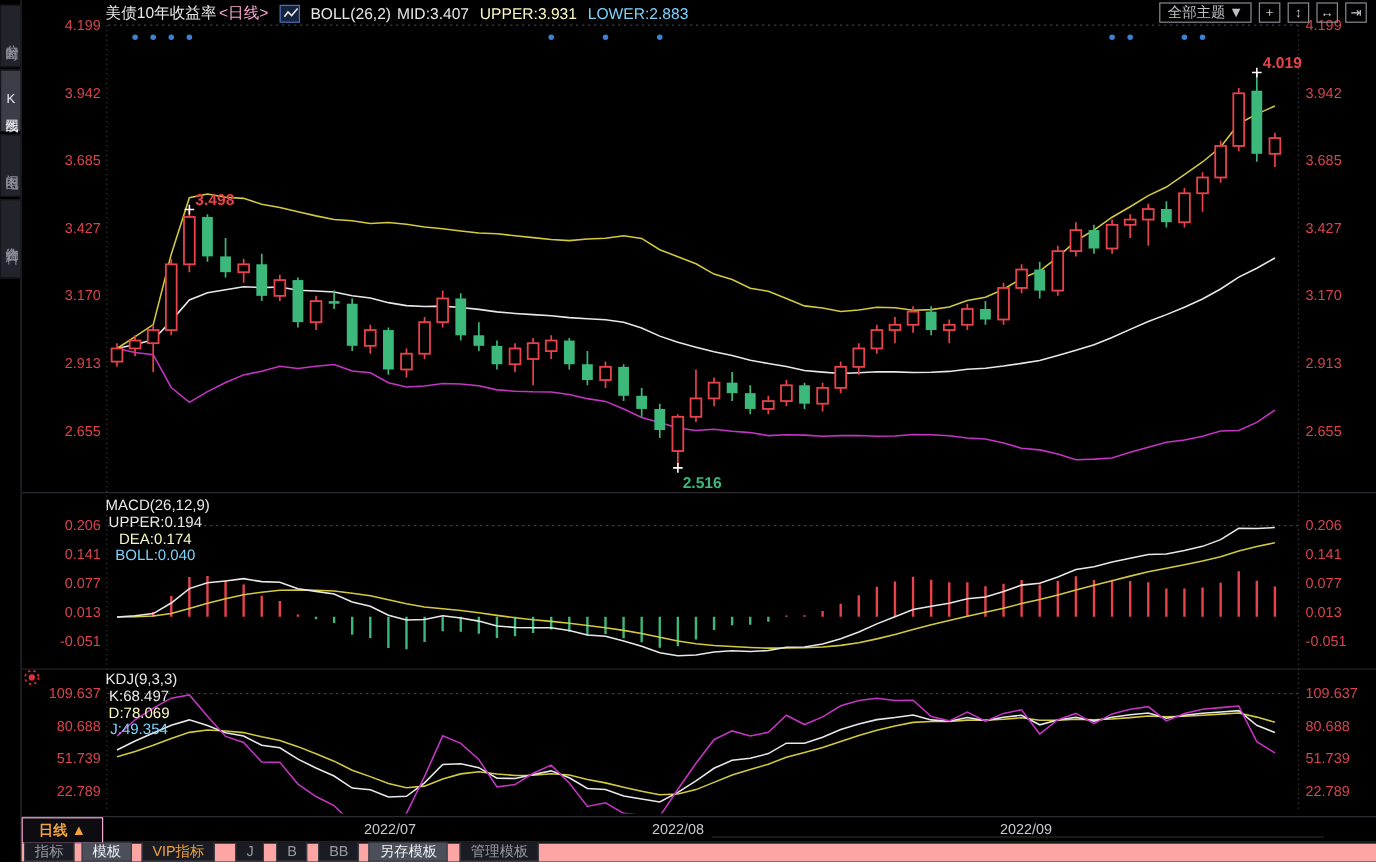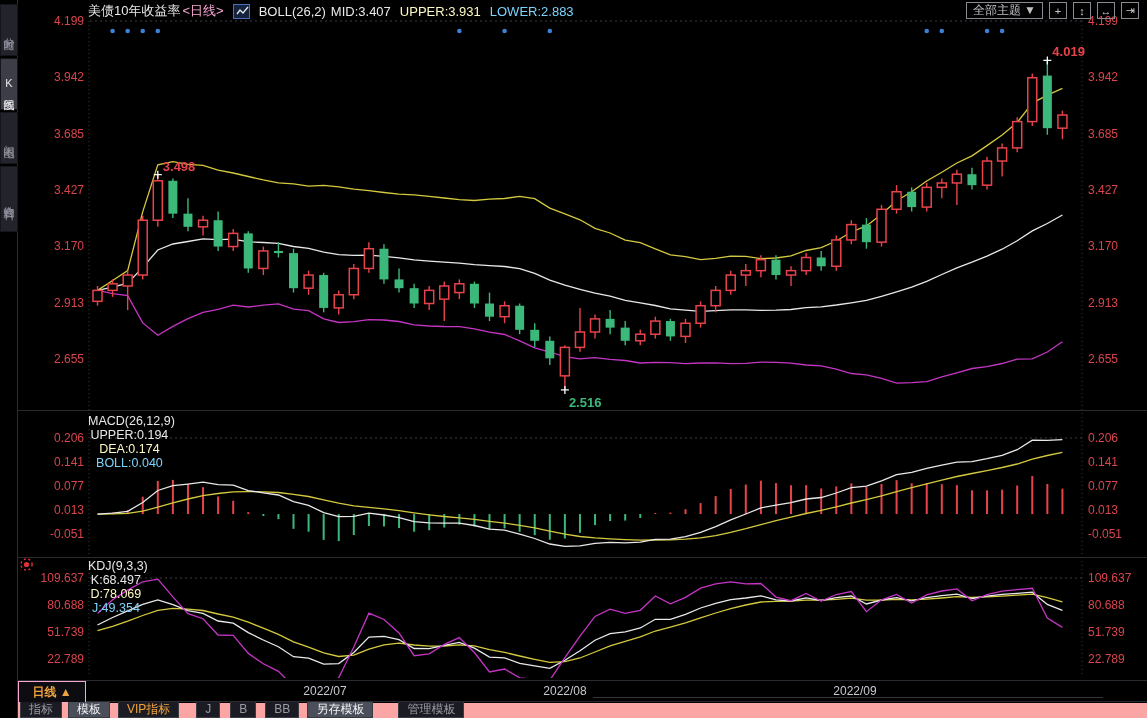--- a/index.html
+++ b/index.html
@@ -380,14 +380,14 @@
 <div id="period-cell" class="abs">日线 ▲</div>
 
 <div id="bottom-tabs" class="abs">
   <div class="b-tab" style="margin-left:2px">指标</div>
   <div class="b-tab selected" style="margin-left:6px">模板</div>
   <div class="b-tab vip" style="margin-left:8px">VIP指标</div>
   <div class="b-tab" style="margin-left:17px">J</div>
   <div class="b-tab" style="margin-left:10px">B</div>
   <div class="b-tab" style="margin-left:9px">BB</div>
   <div class="b-tab selected" style="margin-left:8px">另存模板</div>
-  <div class="b-tab" style="margin-left:25px">管理模板</div>
+  <div class="b-tab" style="margin-left:10px">管理模板</div>
 </div>
 
 </body></html>

